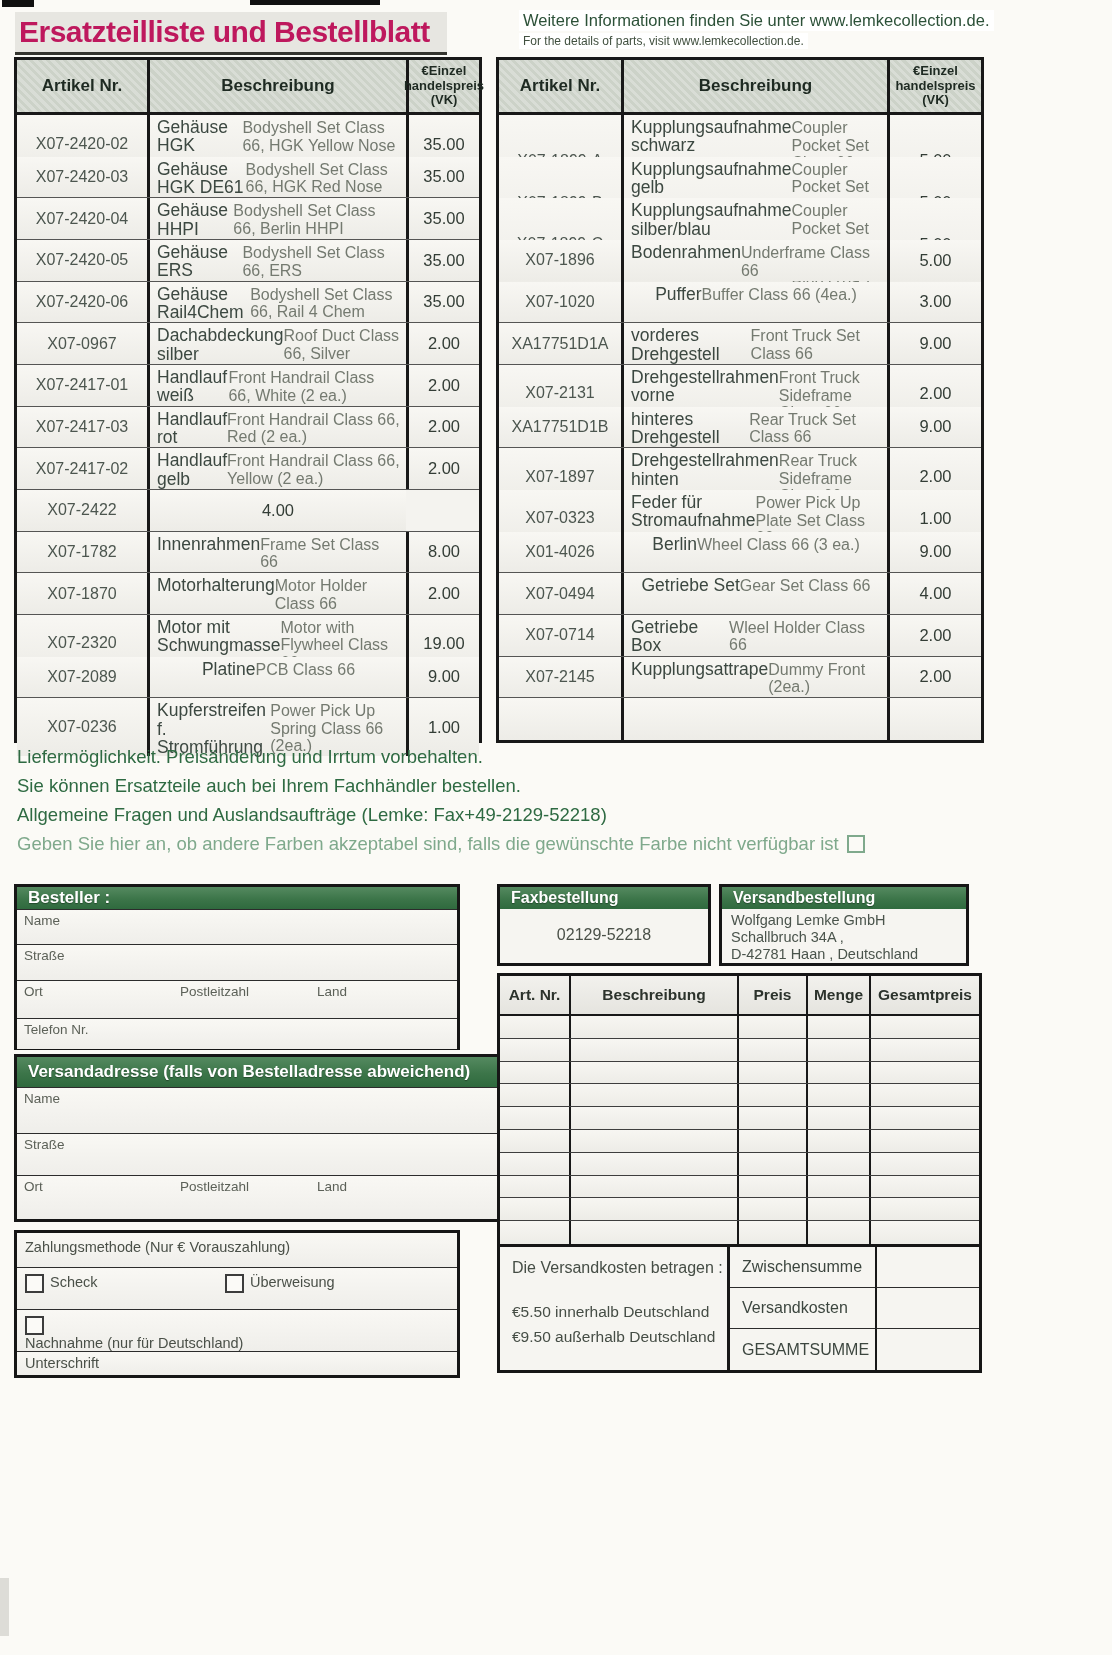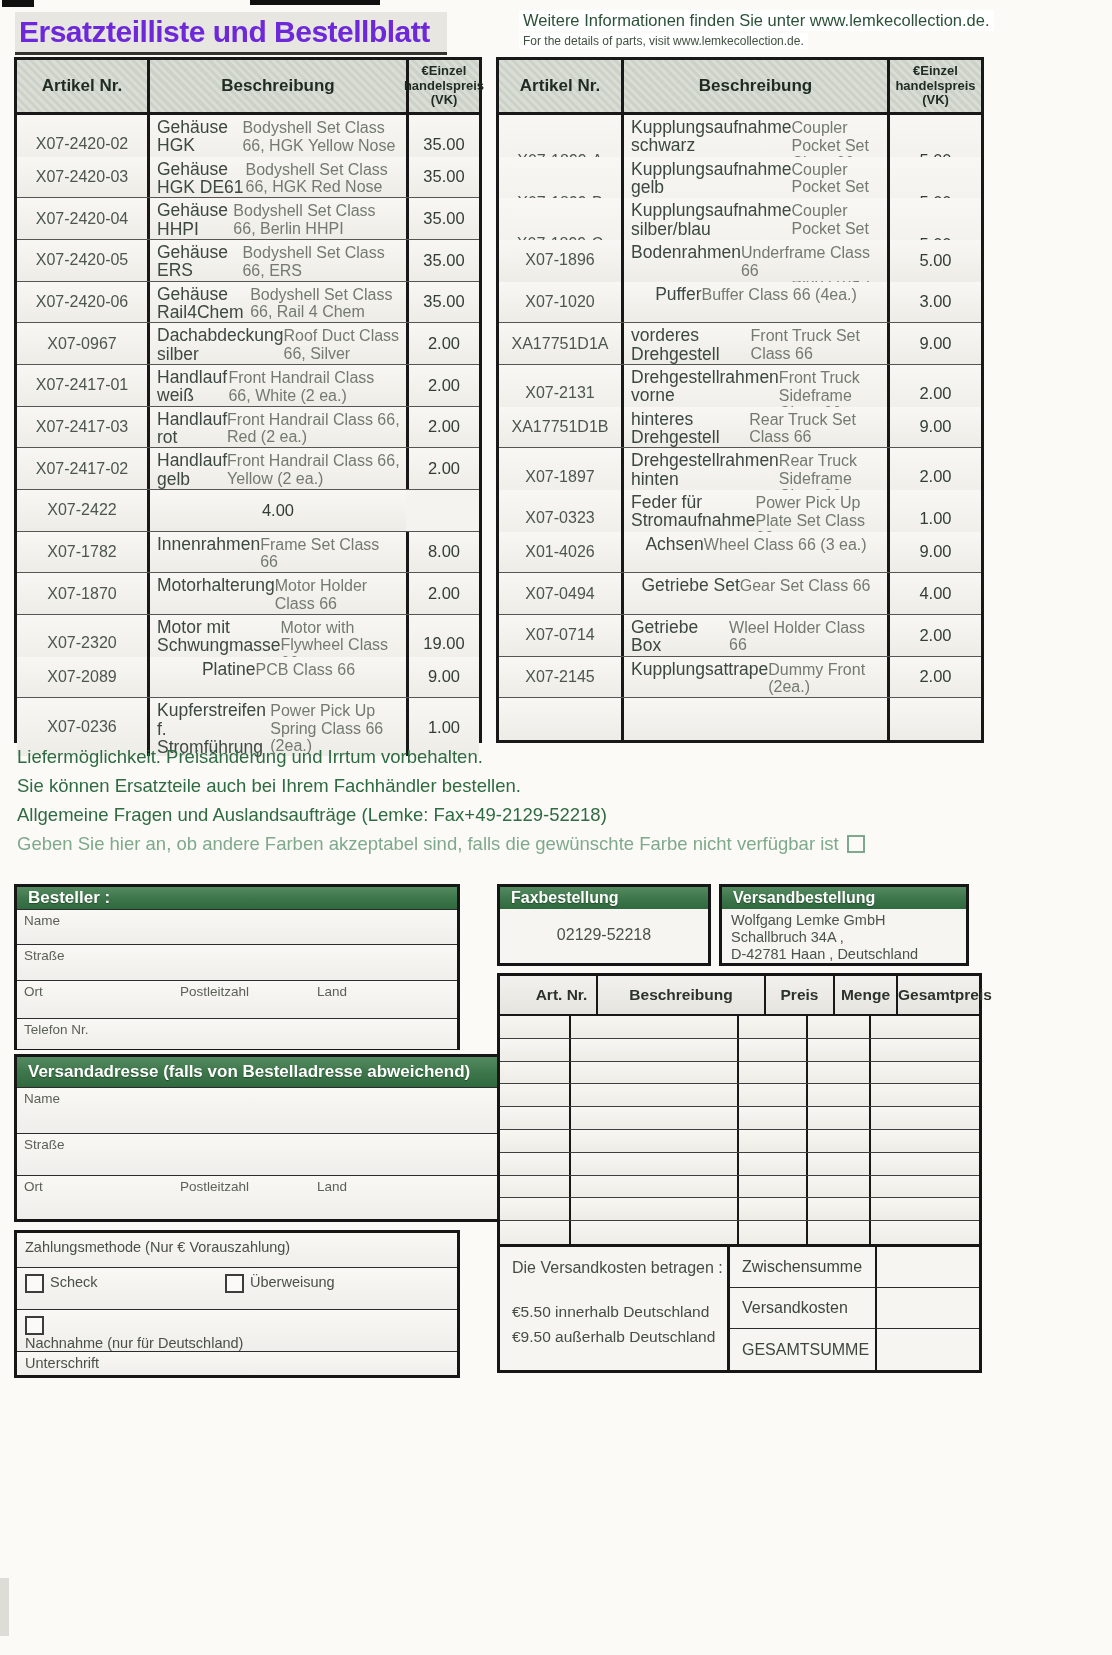--- a/index.html
+++ b/index.html
@@ -15,21 +15,21 @@
   .scan-strip.s2{left:250px;top:0;width:130px;height:5px;}
   .scan-strip.s3{left:0;top:1578px;width:9px;height:58px;background:#dddcd7;}
   
   .title-bar{
     position:absolute;left:15px;top:12px;width:432px;height:40px;
     background:#e7e6e1;border-bottom:3px solid #35352f;
     display:flex;align-items:center;
   }
   .title-bar h1{
     margin:0;padding:0 4px;font-size:30px;font-weight:bold;letter-spacing:-.5px;
-    color:#6d28d9;
+    color:#be185d;
   }
   .info-box{position:absolute;left:519px;top:10px;}
   .info-box .l1{display:inline-block;background:#fff;padding:1px 4px;font-size:16.5px;color:#2c5138;}
   .info-box .l2{display:block;margin-top:2px;background:#fff;padding:1px 4px;font-size:12px;color:#41503f;width:fit-content;}
   
   .ptable{
     position:absolute;top:57px;border:3px solid #181818;background:#f4f3ef;
     display:flex;flex-direction:column;
   }
   .ptable.left{left:14px;width:462px;}
@@ -91,21 +91,21 @@
   
   #faxbox{left:497px;top:884px;width:214px;height:82px;}
   #faxbox .greenbar{height:22px;font-size:16px;}
   #faxbox .faxnum{display:flex;align-items:center;justify-content:center;height:51px;font-size:16px;color:#4a5048;}
   #versandbox{left:719px;top:884px;width:250px;height:82px;}
   #versandbox .greenbar{height:22px;font-size:16px;}
   #versandbox .addr{padding:3px 0 0 9px;font-size:14.5px;color:#4a544c;line-height:1.18;}
   
   #ordertable{left:497px;top:973px;width:485px;height:274px;display:flex;flex-direction:column;}
   .ohead{display:grid;grid-template-columns:69px 168px 69px 63px 1fr;height:38px;border-bottom:2px solid #181818;
-         background:linear-gradient(180deg,#f2f1ed,#e5e4df);padding-left:27px;}
+         background:linear-gradient(180deg,#f2f1ed,#e5e4df);}
   .ohead .ocell{display:flex;align-items:center;justify-content:center;font-weight:bold;font-size:15.5px;color:#2c332c;box-sizing:border-box;}
   .ohead .ocell + .ocell{border-left:2px solid #181818;}
   .orow{display:grid;grid-template-columns:69px 168px 69px 63px 1fr;height:22.8px;border-bottom:1px solid #3e3e3e;box-sizing:border-box;}
   .orow:last-child{border-bottom:none;}
   .orow .ocell{box-sizing:border-box;background:linear-gradient(180deg,#f7f6f2,#edece7);}
   .orow .ocell + .ocell{border-left:2px solid #181818;}
   
   #totals{left:497px;top:1244px;width:485px;height:129px;display:grid;
           grid-template-columns:230px 145px 1fr;grid-template-rows:1fr 1fr 1fr;}
   #totals .tcell{box-sizing:border-box;background:#f6f5f1;}
@@ -377,21 +377,21 @@
           <div class="cell desc">
             <span class="de">Feder für Stromaufnahme</span>
             <span class="en">Power Pick Up Plate Set Class 66</span>
           </div>
           <div class="cell price">1.00</div>
         </div>
 
         <div class="prow">
           <div class="cell art">X01-4026</div>
           <div class="cell desc">
-            <span class="de">Achsen</span>
+            <span class="de">Berlin</span>
             <span class="en">Wheel Class 66 (3 ea.)</span>
           </div>
           <div class="cell price">9.00</div>
         </div>
 
         <div class="prow">
           <div class="cell art">X07-0494</div>
           <div class="cell desc">
             <span class="de">Getriebe Set</span>
             <span class="en">Gear Set Class 66</span>

